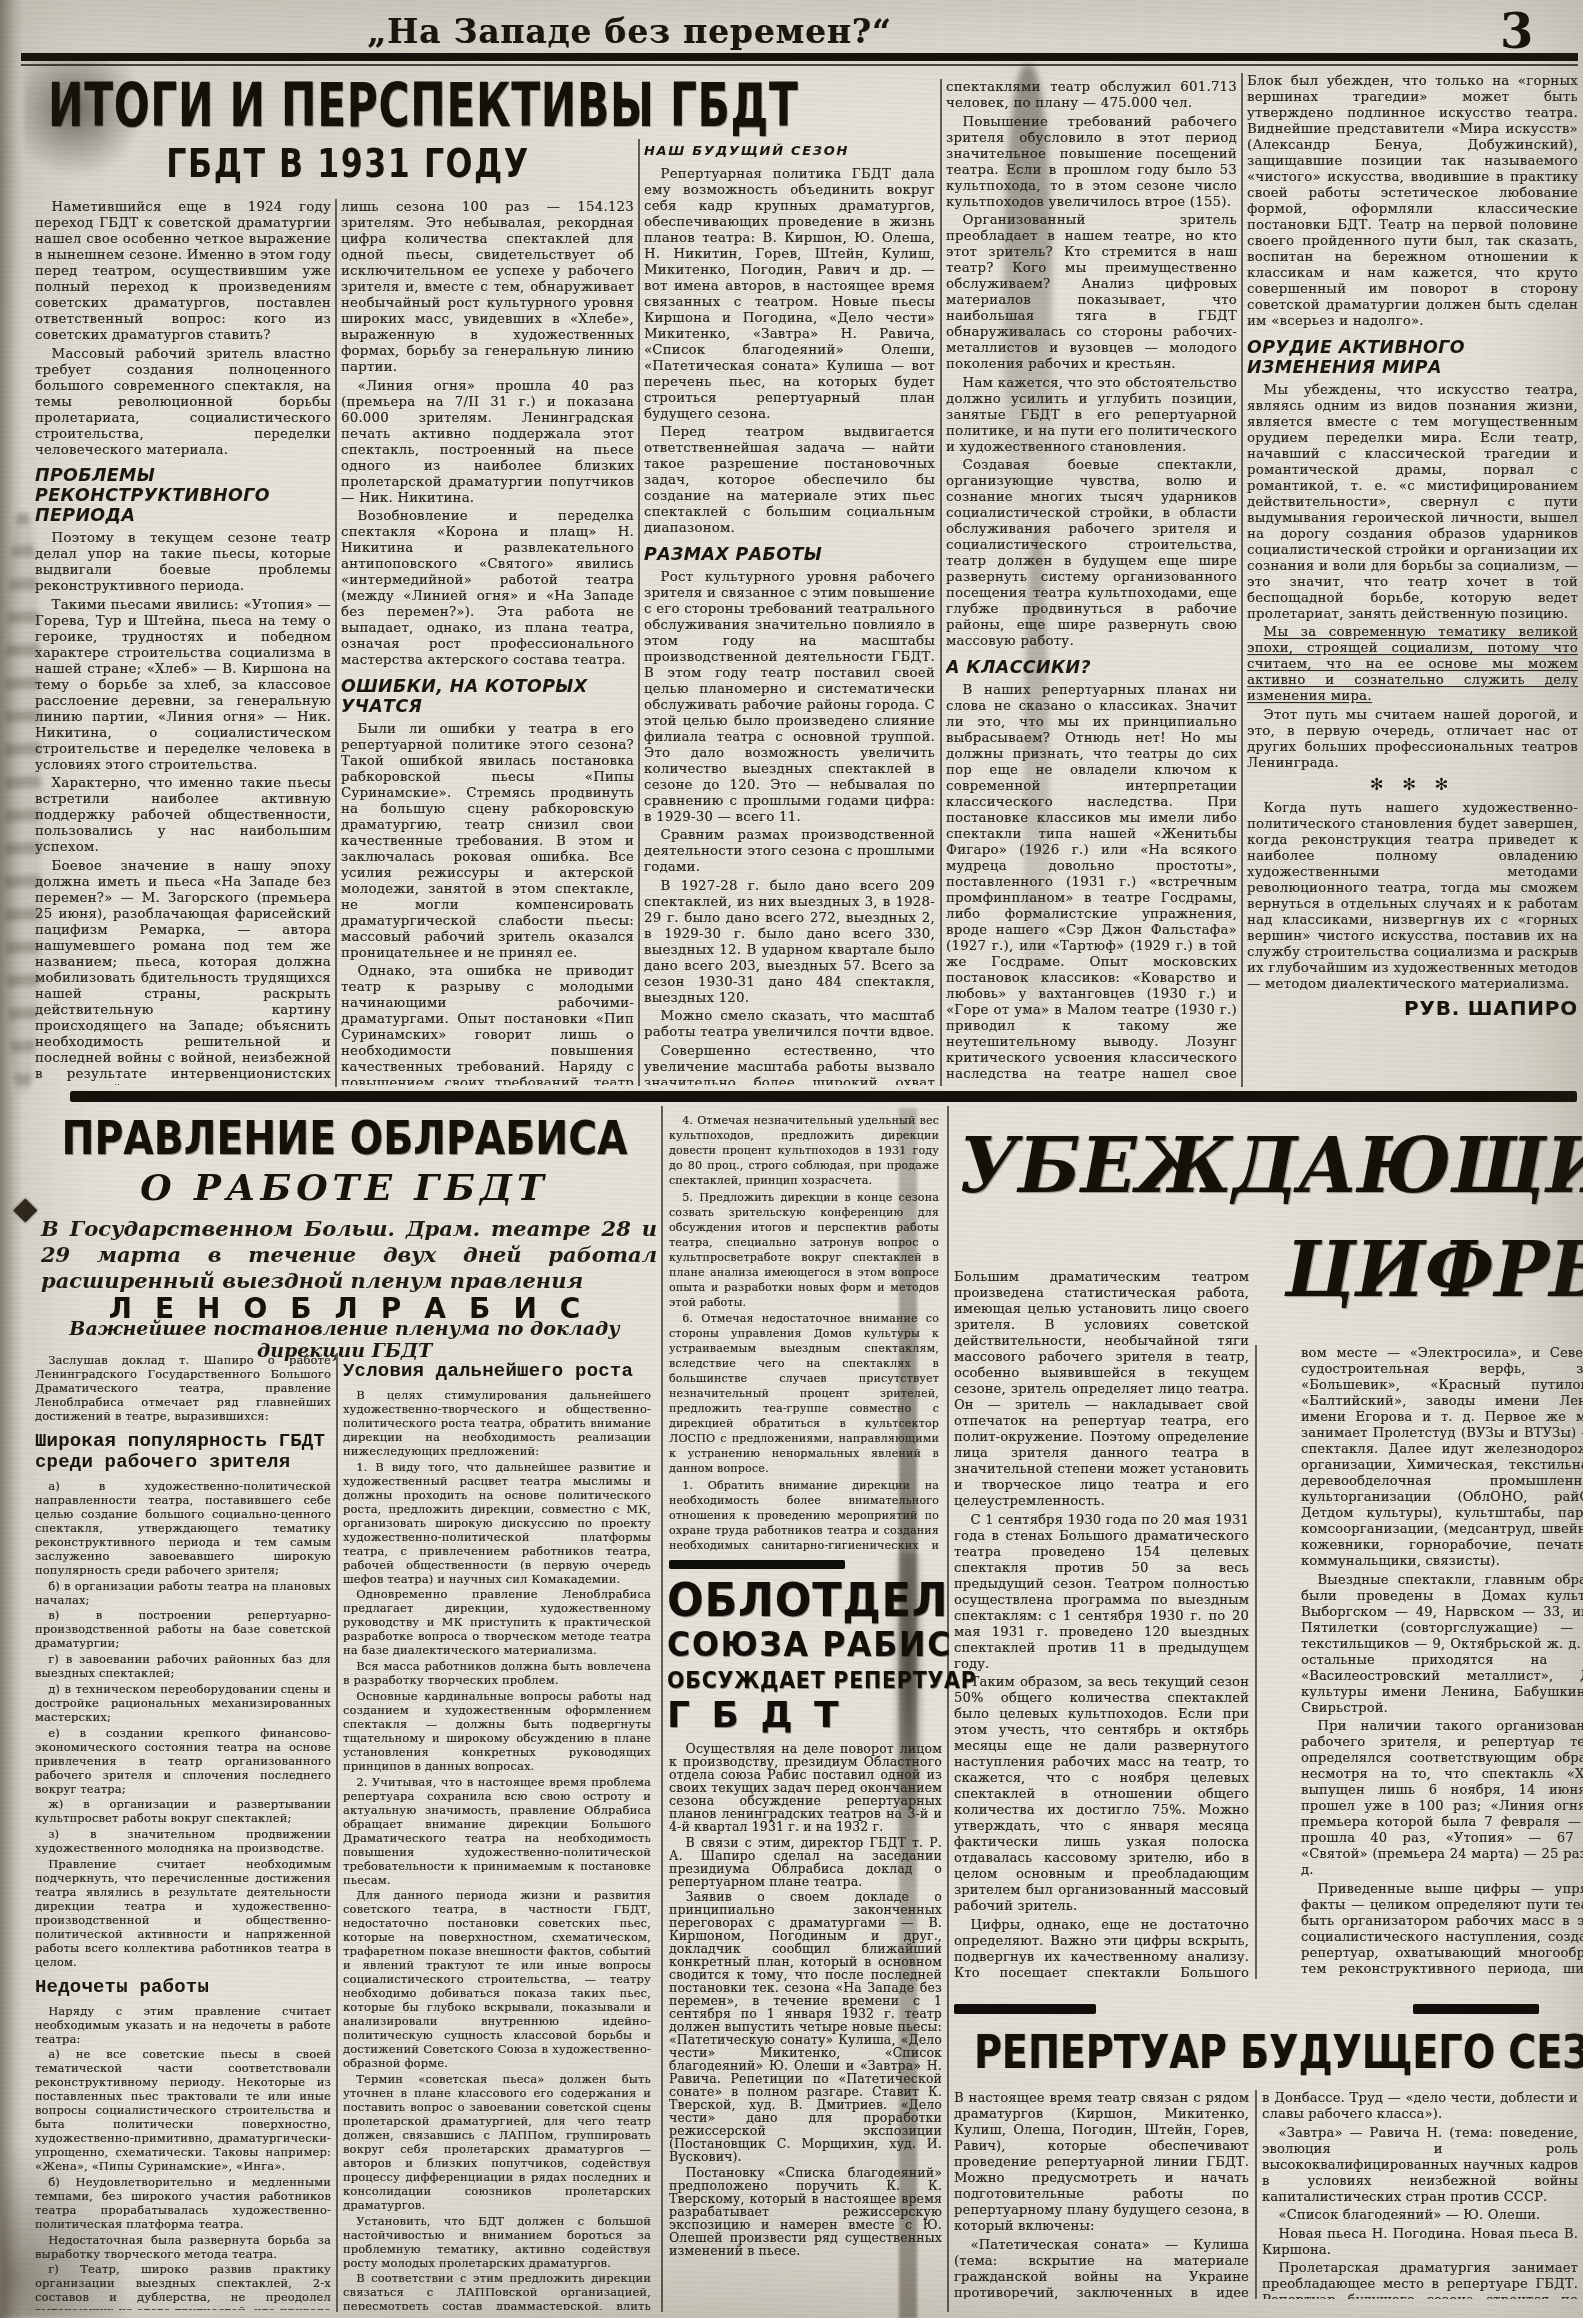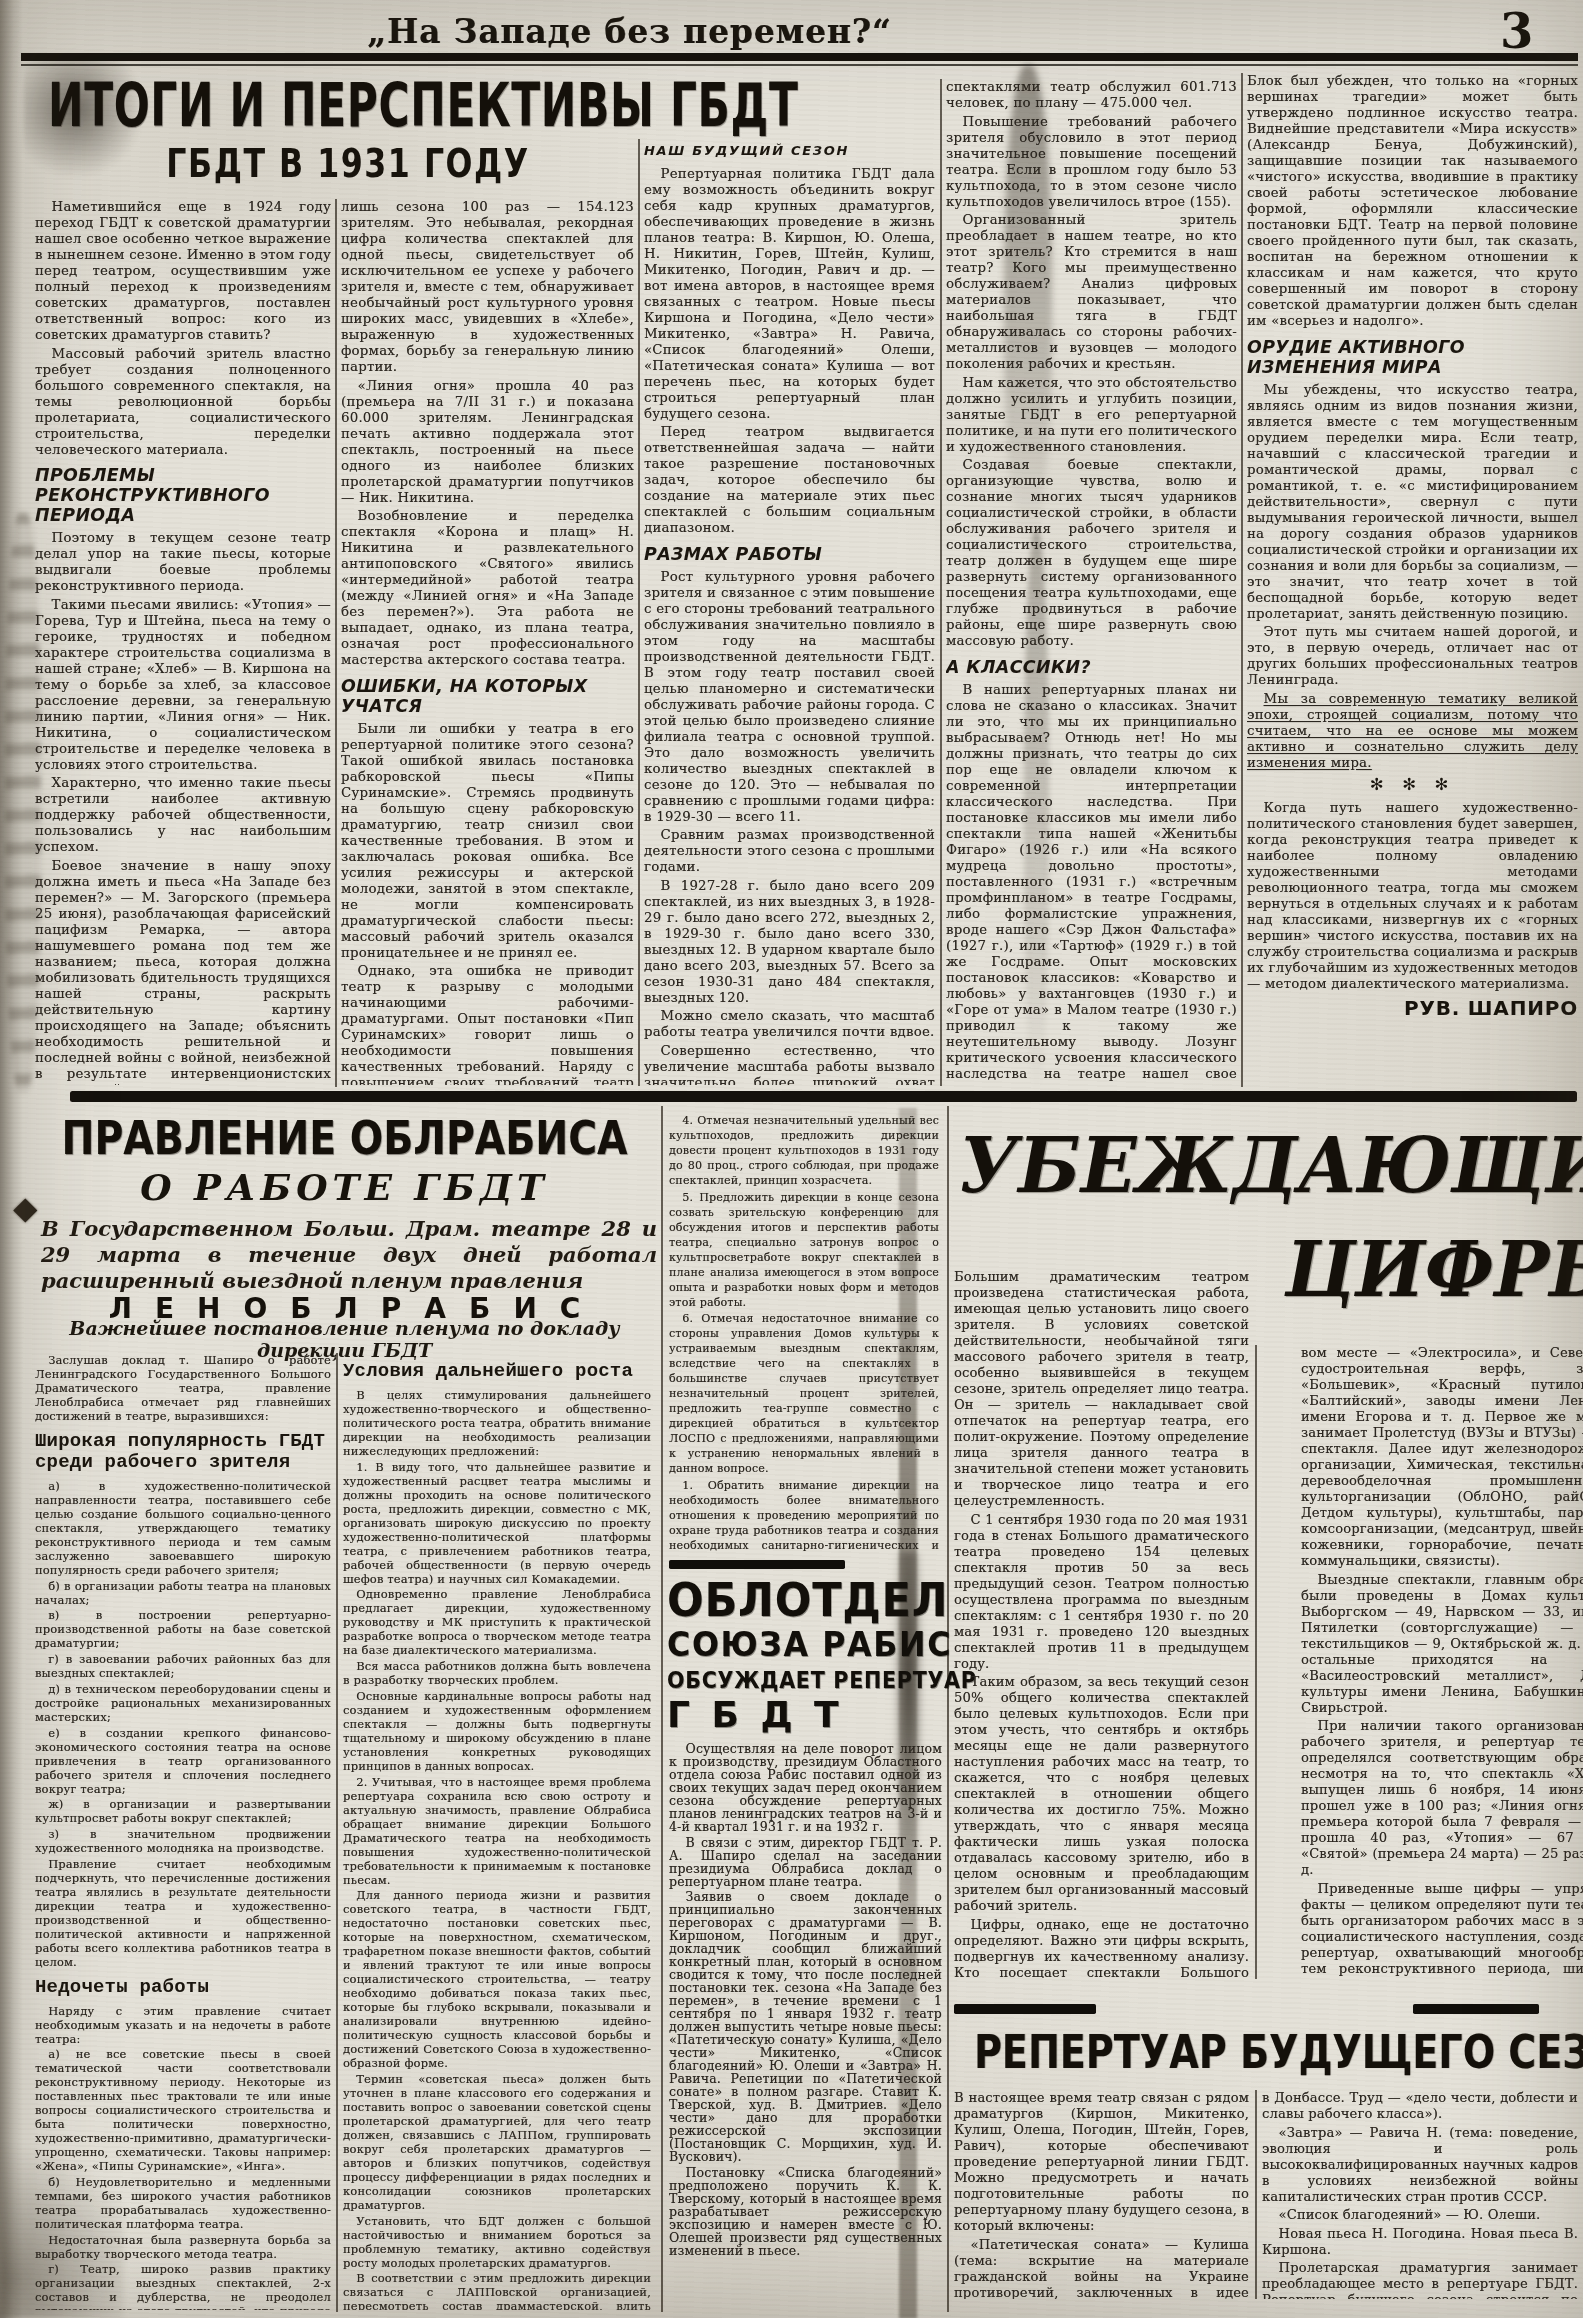--- a/index.html
+++ b/index.html
@@ -144,22 +144,22 @@
       <p class="para">Организованный зритель преобладает в нашем театре, но кто этот зритель? Кто стремится в наш театр? Кого мы преимущественно обслуживаем? Анализ цифровых материалов показывает, что наибольшая тяга в ГБДТ обнаруживалась со стороны рабочих-металлистов и вузовцев — молодого поколения рабочих и крестьян.</p>
       <p class="para">Нам кажется, что это обстоятельство должно усилить и углубить позиции, занятые ГБДТ в его репертуарной политике, и на пути его политического и художественного становления.</p>
       <p class="para">Создавая боевые спектакли, организующие чувства, волю и сознание многих тысяч ударников социалистической стройки, в области обслуживания рабочего зрителя и социалистического строительства, театр должен в будущем еще шире развернуть систему организованного посещения театра культпоходами, еще глубже продвинуться в рабочие районы, еще шире развернуть свою массовую работу.</p>
       <h3 class="sub">А КЛАССИКИ?</h3>
       <p class="para">В наших репертуарных планах ни слова не сказано о классиках. Значит ли это, что мы их принципиально выбрасываем? Отнюдь нет! Но мы должны признать, что театры до сих пор еще не овладели ключом к современной интерпретации классического наследства. При постановке классиков мы имели либо спектакли типа нашей «Женитьбы Фигаро» (1926 г.) или «На всякого мудреца довольно простоты», поставленного (1931 г.) «встречным промфинпланом» в театре Госдрамы, либо формалистские упражнения, вроде нашего «Сэр Джон Фальстафа» (1927 г.), или «Тартюф» (1929 г.) в той же Госдраме. Опыт московских постановок классиков: «Коварство и любовь» у вахтанговцев (1930 г.) и «Горе от ума» в Малом театре (1930 г.) приводил к такому же неутешительному выводу. Лозунг критического усвоения классического наследства на театре нашел свое разрешение пока только в театре Мейерхольда, хотя и там разрешение это дискуссионно.</p>
     </div>
   <div class="col lead-col" style="left:1247px;top:73px;width:331px;height:1012px;">
       <p class="para cont">Блок был убежден, что только на «горных вершинах трагедии» может быть утверждено подлинное искусство театра. Виднейшие представители «Мира искусств» (Александр Бенуа, Добужинский), защищавшие позиции так называемого «чистого» искусства, вводившие в практику своей работы эстетическое любование формой, оформляли классические постановки БДТ. Театр на первой половине своего пройденного пути был, так сказать, воспитан на бережном отношении к классикам и нам кажется, что круто совершенный им поворот в сторону советской драматургии должен быть сделан им «всерьез и надолго».</p>
       <h3 class="sub">ОРУДИЕ АКТИВНОГО ИЗМЕНЕНИЯ МИРА</h3>
       <p class="para">Мы убеждены, что искусство театра, являясь одним из видов познания жизни, является вместе с тем могущественным орудием переделки мира. Если театр, начавший с классической трагедии и романтической драмы, порвал с романтикой, т. е. «с мистифицированием действительности», свернул с пути выдумывания героической личности, вышел на дорогу создания образов ударников социалистической стройки и организации их сознания и воли для борьбы за социализм, — это значит, что театр хочет в той беспощадной борьбе, которую ведет пролетариат, занять действенную позицию.</p>
+      <p class="para u">Мы за современную тематику великой эпохи, строящей социализм, потому что считаем, что на ее основе мы можем активно и сознательно служить делу изменения мира.</p>
       <p class="para">Этот путь мы считаем нашей дорогой, и это, в первую очередь, отличает нас от других больших профессиональных театров Ленинграда.</p>
-      <p class="para u">Мы за современную тематику великой эпохи, строящей социализм, потому что считаем, что на ее основе мы можем активно и сознательно служить делу изменения мира.</p>
       <div class="stars">✻ ✻ ✻</div>
       <p class="para">Когда путь нашего художественно-политического становления будет завершен, когда реконструкция театра приведет к наиболее полному овладению художественными методами революционного театра, тогда мы сможем вернуться в отдельных случаях и к работам над классиками, низвергнув их с «горных вершин» чистого искусства, поставив их на службу строительства социализма и раскрыв их глубочайшим из художественных методов — методом диалектического материализма.</p>
       <div class="byline">РУВ. ШАПИРО</div>
     </div>
 
   <div class="vrule" style="left:335px;top:199px;height:888px;"></div>
   <div class="vrule" style="left:638px;top:139px;height:947px;"></div>
   <div class="vrule" style="left:940px;top:79px;height:1007px;"></div>
   <div class="vrule" style="left:1241px;top:73px;height:1014px;"></div>
 

